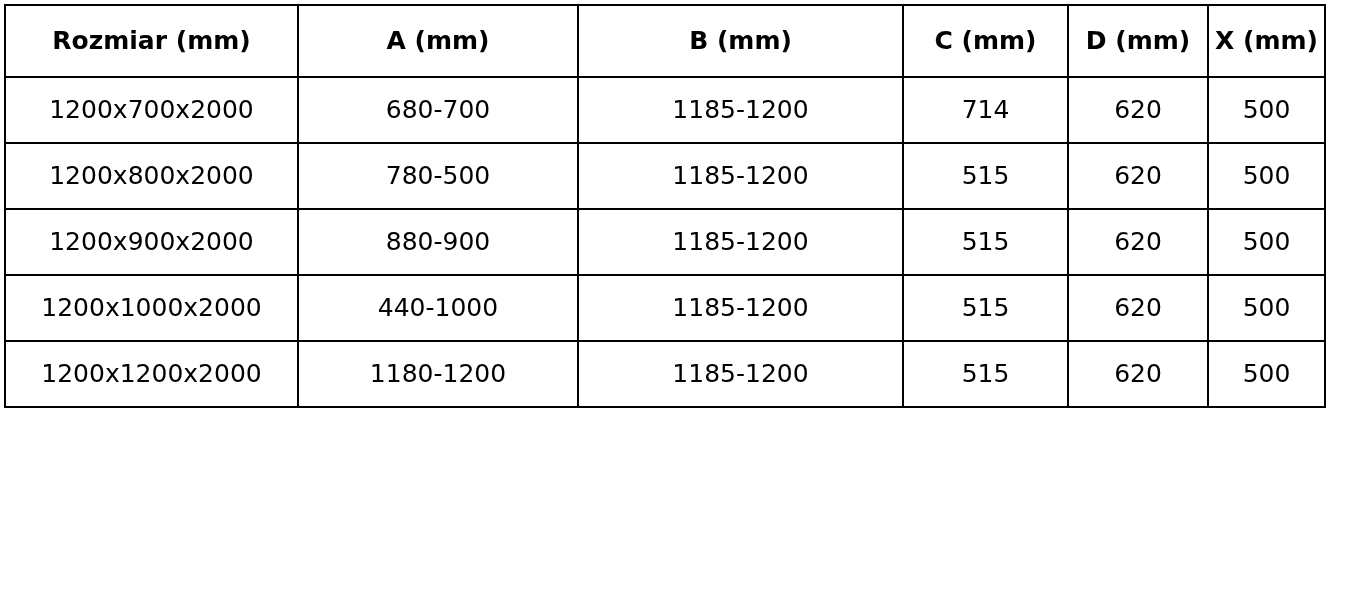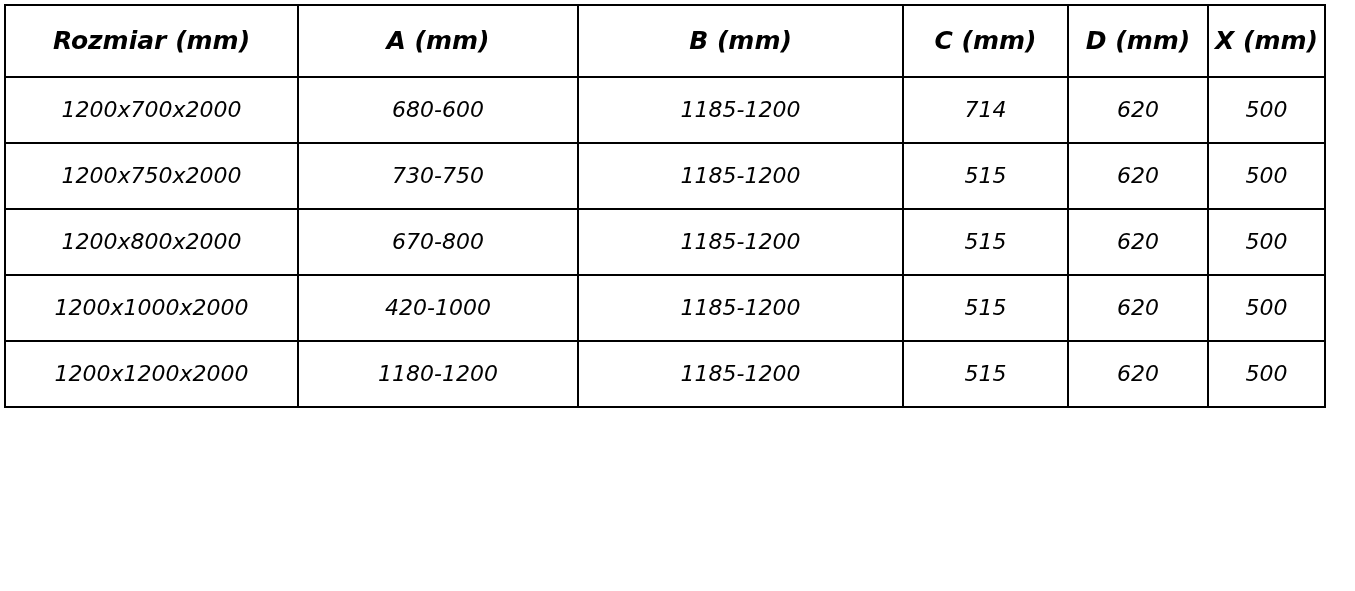--- a/index.html
+++ b/index.html
@@ -12,34 +12,33 @@
     height: 591px;
     font-family: "DejaVu Sans", sans-serif;
     color: #000000;
     overflow: hidden;
   }
   .table-wrap {
     width: 1355px;
     height: 572px;
     box-sizing: border-box;
     padding: 4px 30px 8px 4px;
-    font-style: italic;
   }
   table.spec-table {
     border-collapse: collapse;
     table-layout: fixed;
     width: 1320px;
     margin: 0;
   }
   table.spec-table th,
   table.spec-table td {
     border: 2px solid #000000;
     text-align: center;
     vertical-align: middle;
-    font-size: 22px;
+    font-size: 25px;
     line-height: 1.1;
     padding: 0;
     height: 64px;
     white-space: nowrap;
   }
   table.spec-table th {
     font-weight: bold;
     height: 70px;
     font-size: 25px;
   }
@@ -73,45 +72,45 @@
         <th>A (mm)</th>
         <th>B (mm)</th>
         <th>C (mm)</th>
         <th>D (mm)</th>
         <th>X (mm)</th>
       </tr>
     </thead>
     <tbody>
       <tr>
         <td>1200x700x2000</td>
-        <td>680-600</td>
+        <td>680-700</td>
         <td>1185-1200</td>
         <td>714</td>
         <td>620</td>
         <td>500</td>
       </tr>
       <tr>
-        <td>1200x750x2000</td>
-        <td>730-750</td>
+        <td>1200x800x2000</td>
+        <td>780-500</td>
         <td>1185-1200</td>
         <td>515</td>
         <td>620</td>
         <td>500</td>
       </tr>
       <tr>
-        <td>1200x800x2000</td>
-        <td>670-800</td>
+        <td>1200x900x2000</td>
+        <td>880-900</td>
         <td>1185-1200</td>
         <td>515</td>
         <td>620</td>
         <td>500</td>
       </tr>
       <tr>
         <td>1200x1000x2000</td>
-        <td>420-1000</td>
+        <td>440-1000</td>
         <td>1185-1200</td>
         <td>515</td>
         <td>620</td>
         <td>500</td>
       </tr>
       <tr>
         <td>1200x1200x2000</td>
         <td>1180-1200</td>
         <td>1185-1200</td>
         <td>515</td>

